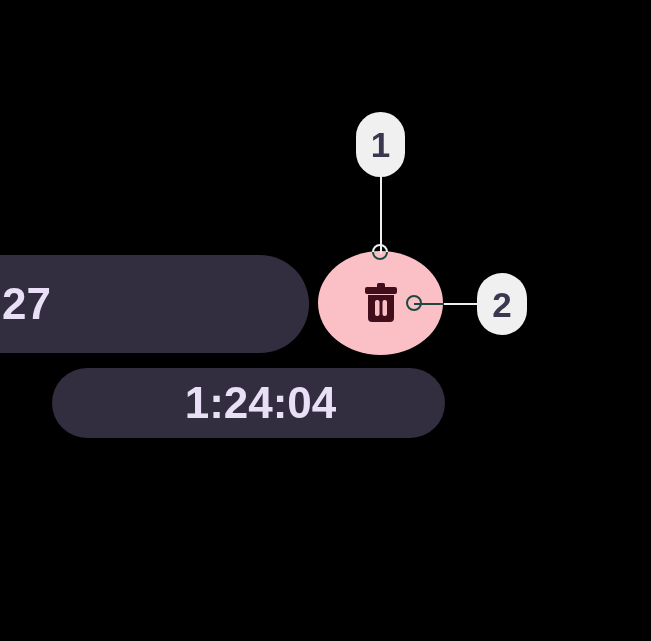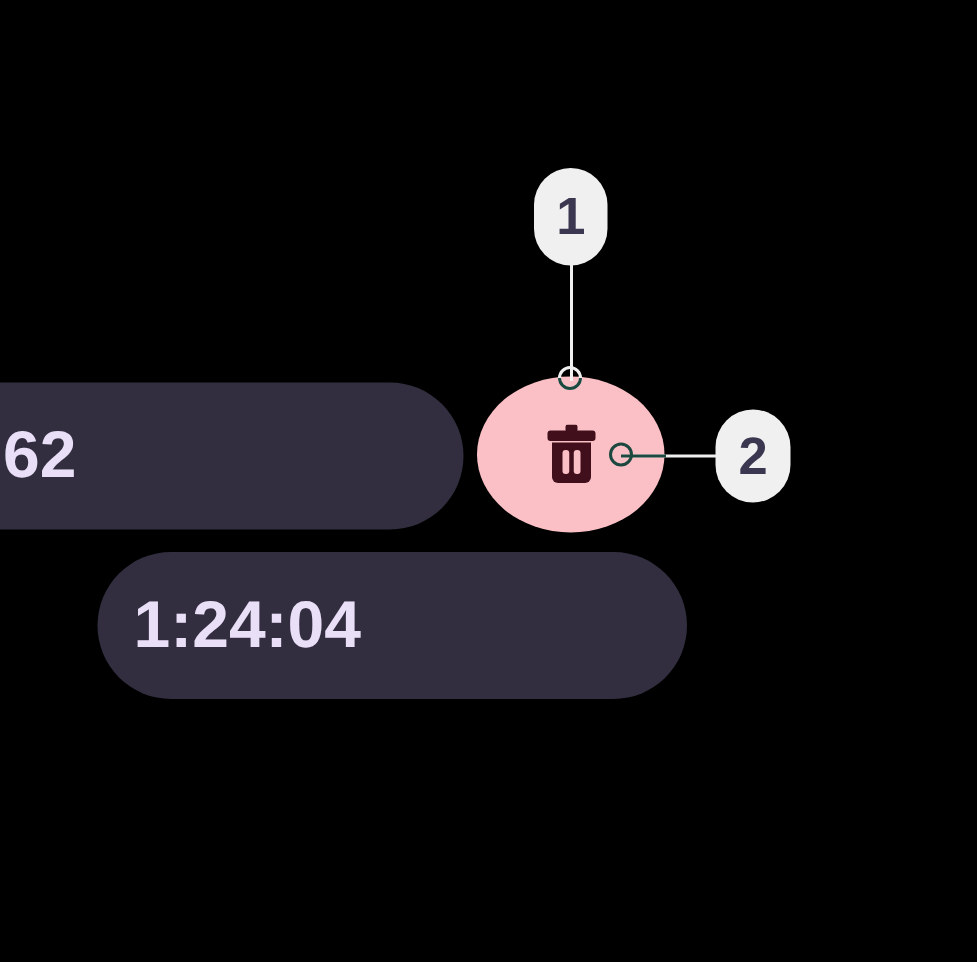--- a/index.html
+++ b/index.html
@@ -34,25 +34,26 @@
     white-space: nowrap;
   }
   #pill-count {
     left: -70px;
     top: 255px;
     width: 379px;
     height: 98px;
     padding-left: 72px;
   }
   #pill-duration {
-    left: 65px;
+    left: 52px;
     top: 368px;
     width: 393px;
-    height: 98px;
+    height: 70px;
     padding-left: 24px;
+    justify-content: center;
   }
 
   
   #delete-blob {
     position: absolute;
     left: 318px;
     top: 251px;
     width: 125px;
     height: 104px;
     background: #fbc0c5;
@@ -155,21 +156,21 @@
     border: 2.5px solid #1d4840;
     background: transparent;
   }
 </style>
 </head>
 <body>
 
 <div id="stage">
 
   <div class="pill" id="pill-count">
-    <span class="pill-label">62</span>
+    <span class="pill-label">27</span>
   </div>
 
   <div class="pill" id="pill-duration">
     <span class="pill-label">1:24:04</span>
   </div>
 
   <div class="leader-line" id="leader-line-1"></div>
 
   <div class="leader-line" id="leader-line-2"></div>
   <div class="leader-line" id="leader-line-2-inner"></div>

